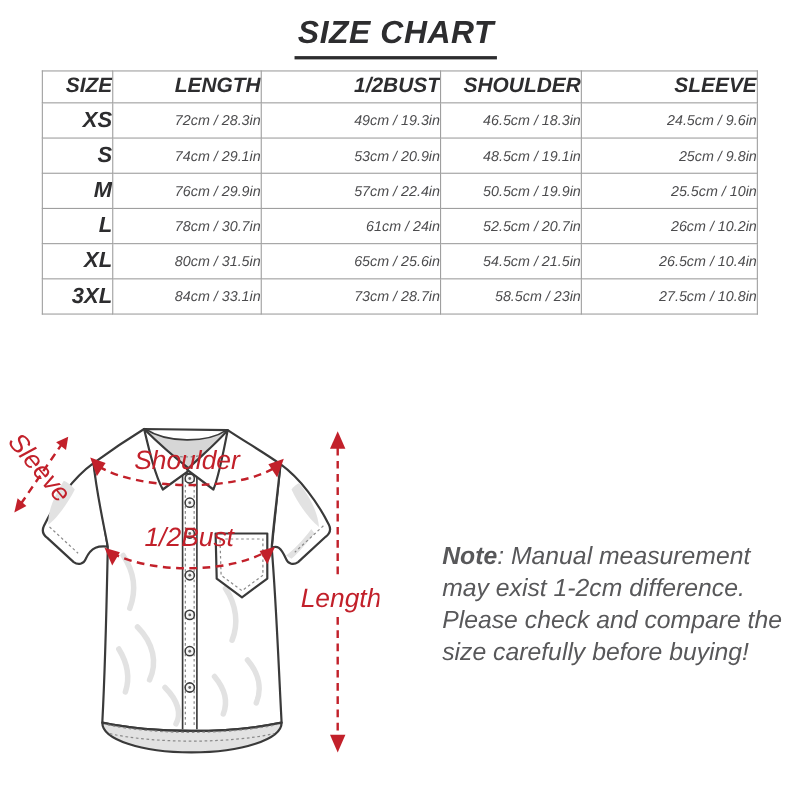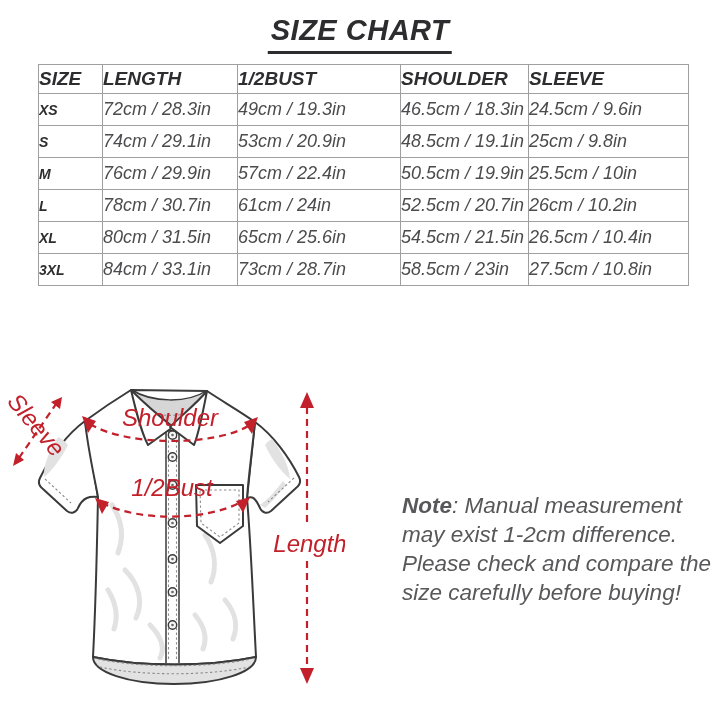--- a/index.html
+++ b/index.html
@@ -17,26 +17,26 @@
   table.size-table{
     position:absolute;left:38px;top:64px;width:650px;
     border-collapse:collapse;table-layout:fixed;background:#fff;
   }
   .size-table col:nth-child(1){width:64px;}
   .size-table col:nth-child(2){width:135px;}
   .size-table col:nth-child(3){width:163px;}
   .size-table col:nth-child(4){width:128px;}
   .size-table col:nth-child(5){width:160px;}
   .size-table th,.size-table td{
-    border:1px solid var(--border);text-align:left;vertical-align:middle;
+    border:1px solid var(--border);text-align:right;vertical-align:middle;
     padding:0;overflow:hidden;white-space:nowrap;
   }
   .size-table th{height:28px;font-size:19px;font-weight:bold;color:var(--ink);}
-  .size-table td{height:31px;font-size:18px;color:var(--value);}
-  .size-table td.size-col{font-weight:bold;color:var(--ink);font-size:14px;}
+  .size-table td{height:31px;font-size:13px;color:var(--value);}
+  .size-table td.size-col{font-weight:bold;color:var(--ink);font-size:20px;}
   .shirt-figure{position:absolute;left:0;top:375px;width:345px;height:325px;}
   .ol{stroke:var(--outline);fill:#ffffff;stroke-width:2;stroke-linejoin:round;stroke-linecap:round;}
   .gray-fill{fill:var(--shade);stroke:var(--outline);stroke-width:2;stroke-linejoin:round;}
   .neck-fill{fill:#d6d6d6;stroke:var(--outline);stroke-width:1.5;stroke-linejoin:round;}
   .stitch{stroke:#8a8a8a;stroke-width:1.1;fill:none;stroke-dasharray:2.4 2.4;}
   .thinline{stroke:var(--outline);stroke-width:1.5;fill:none;}
   .shade-stroke{stroke:var(--shade);stroke-width:5;fill:none;stroke-linecap:round;}
   .shade-fill{fill:var(--shade);stroke:none;}
   .btn{fill:#f6f6f6;stroke:var(--outline);stroke-width:1.4;}
   .btn-dot{fill:#666;stroke:none;}

